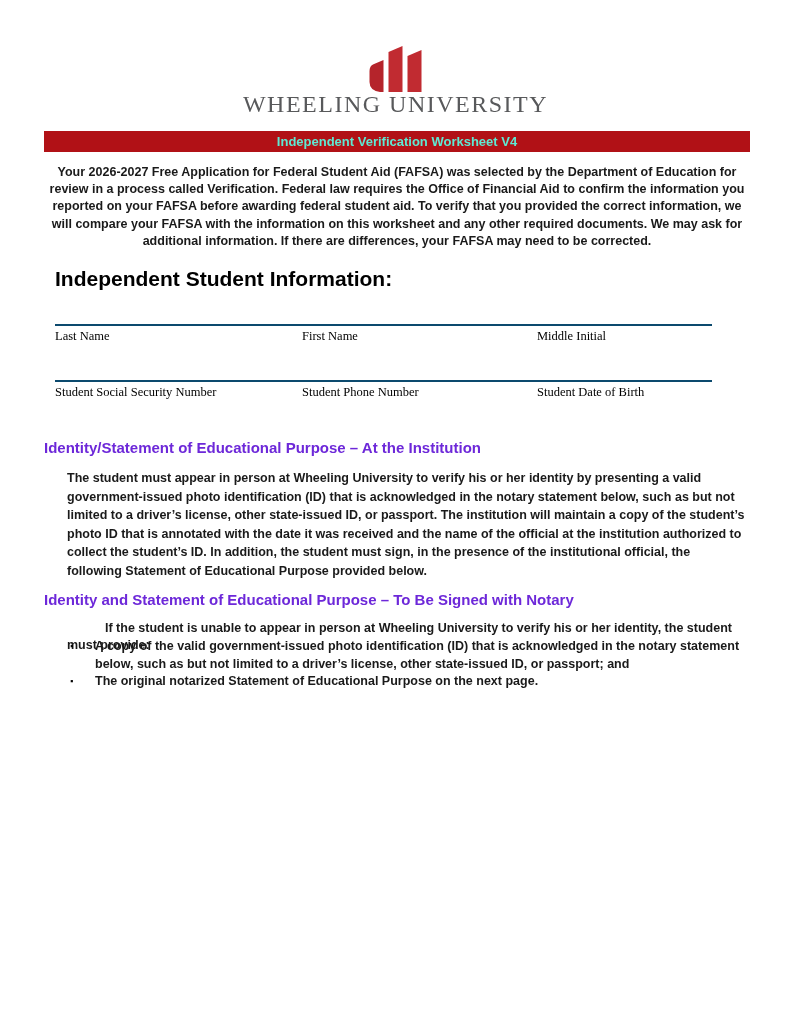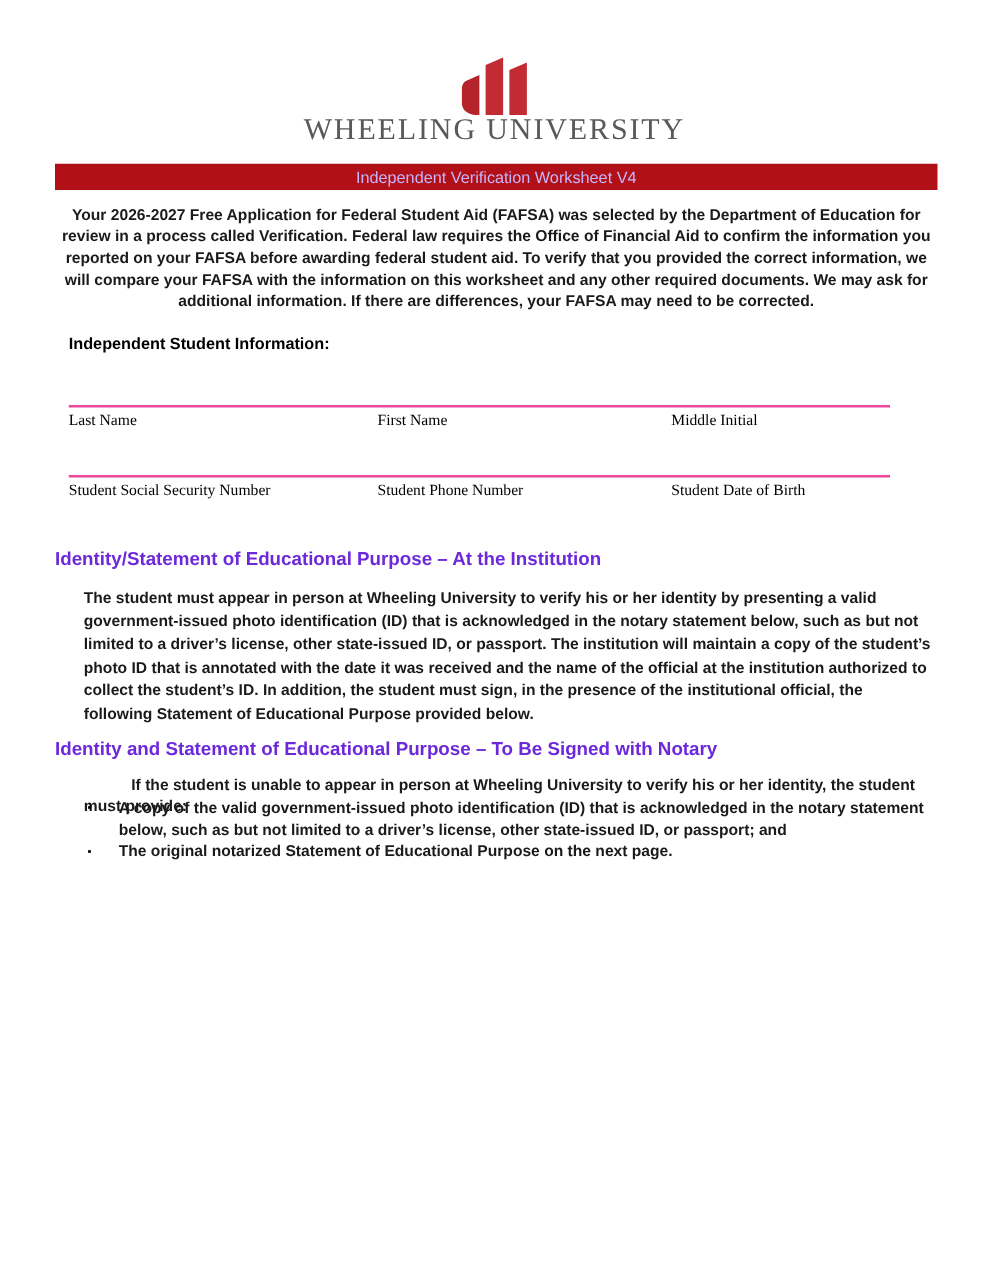--- a/index.html
+++ b/index.html
@@ -40,50 +40,50 @@
     top: 131px;
     left: 44px;
     width: 706px;
     height: 21px;
     background: #b11116;
     display: flex;
     align-items: center;
     justify-content: center;
   }
   .banner-title {
-    color: #c4b5fd;
+    color: #5eead4;
     font-size: 13px;
-    font-weight: 400;
+    font-weight: 700;
     line-height: 21px;
   }
   
   .intro {
     position: absolute;
     top: 164px;
     left: 44px;
     width: 706px;
     font-size: 12.5px;
     font-weight: 600;
     line-height: 17.2px;
     text-align: center;
   }
   
   .student-heading {
     position: absolute;
     top: 267px;
     left: 55px;
-    font-size: 13px;
+    font-size: 21px;
     font-weight: 700;
     color: #000000;
   }
   .field-row {
     position: absolute;
     left: 55px;
     width: 657px;
-    border-top: 2px solid #ec4899;
+    border-top: 2px solid #0c4a6e;
   }
   .field-row.row-1 { top: 324px; }
   .field-row.row-2 { top: 380px; }
   .field-label {
     position: absolute;
     top: 3px;
     font-family: "Liberation Serif", serif;
     font-size: 12.5px;
     color: #000000;
     white-space: nowrap;

